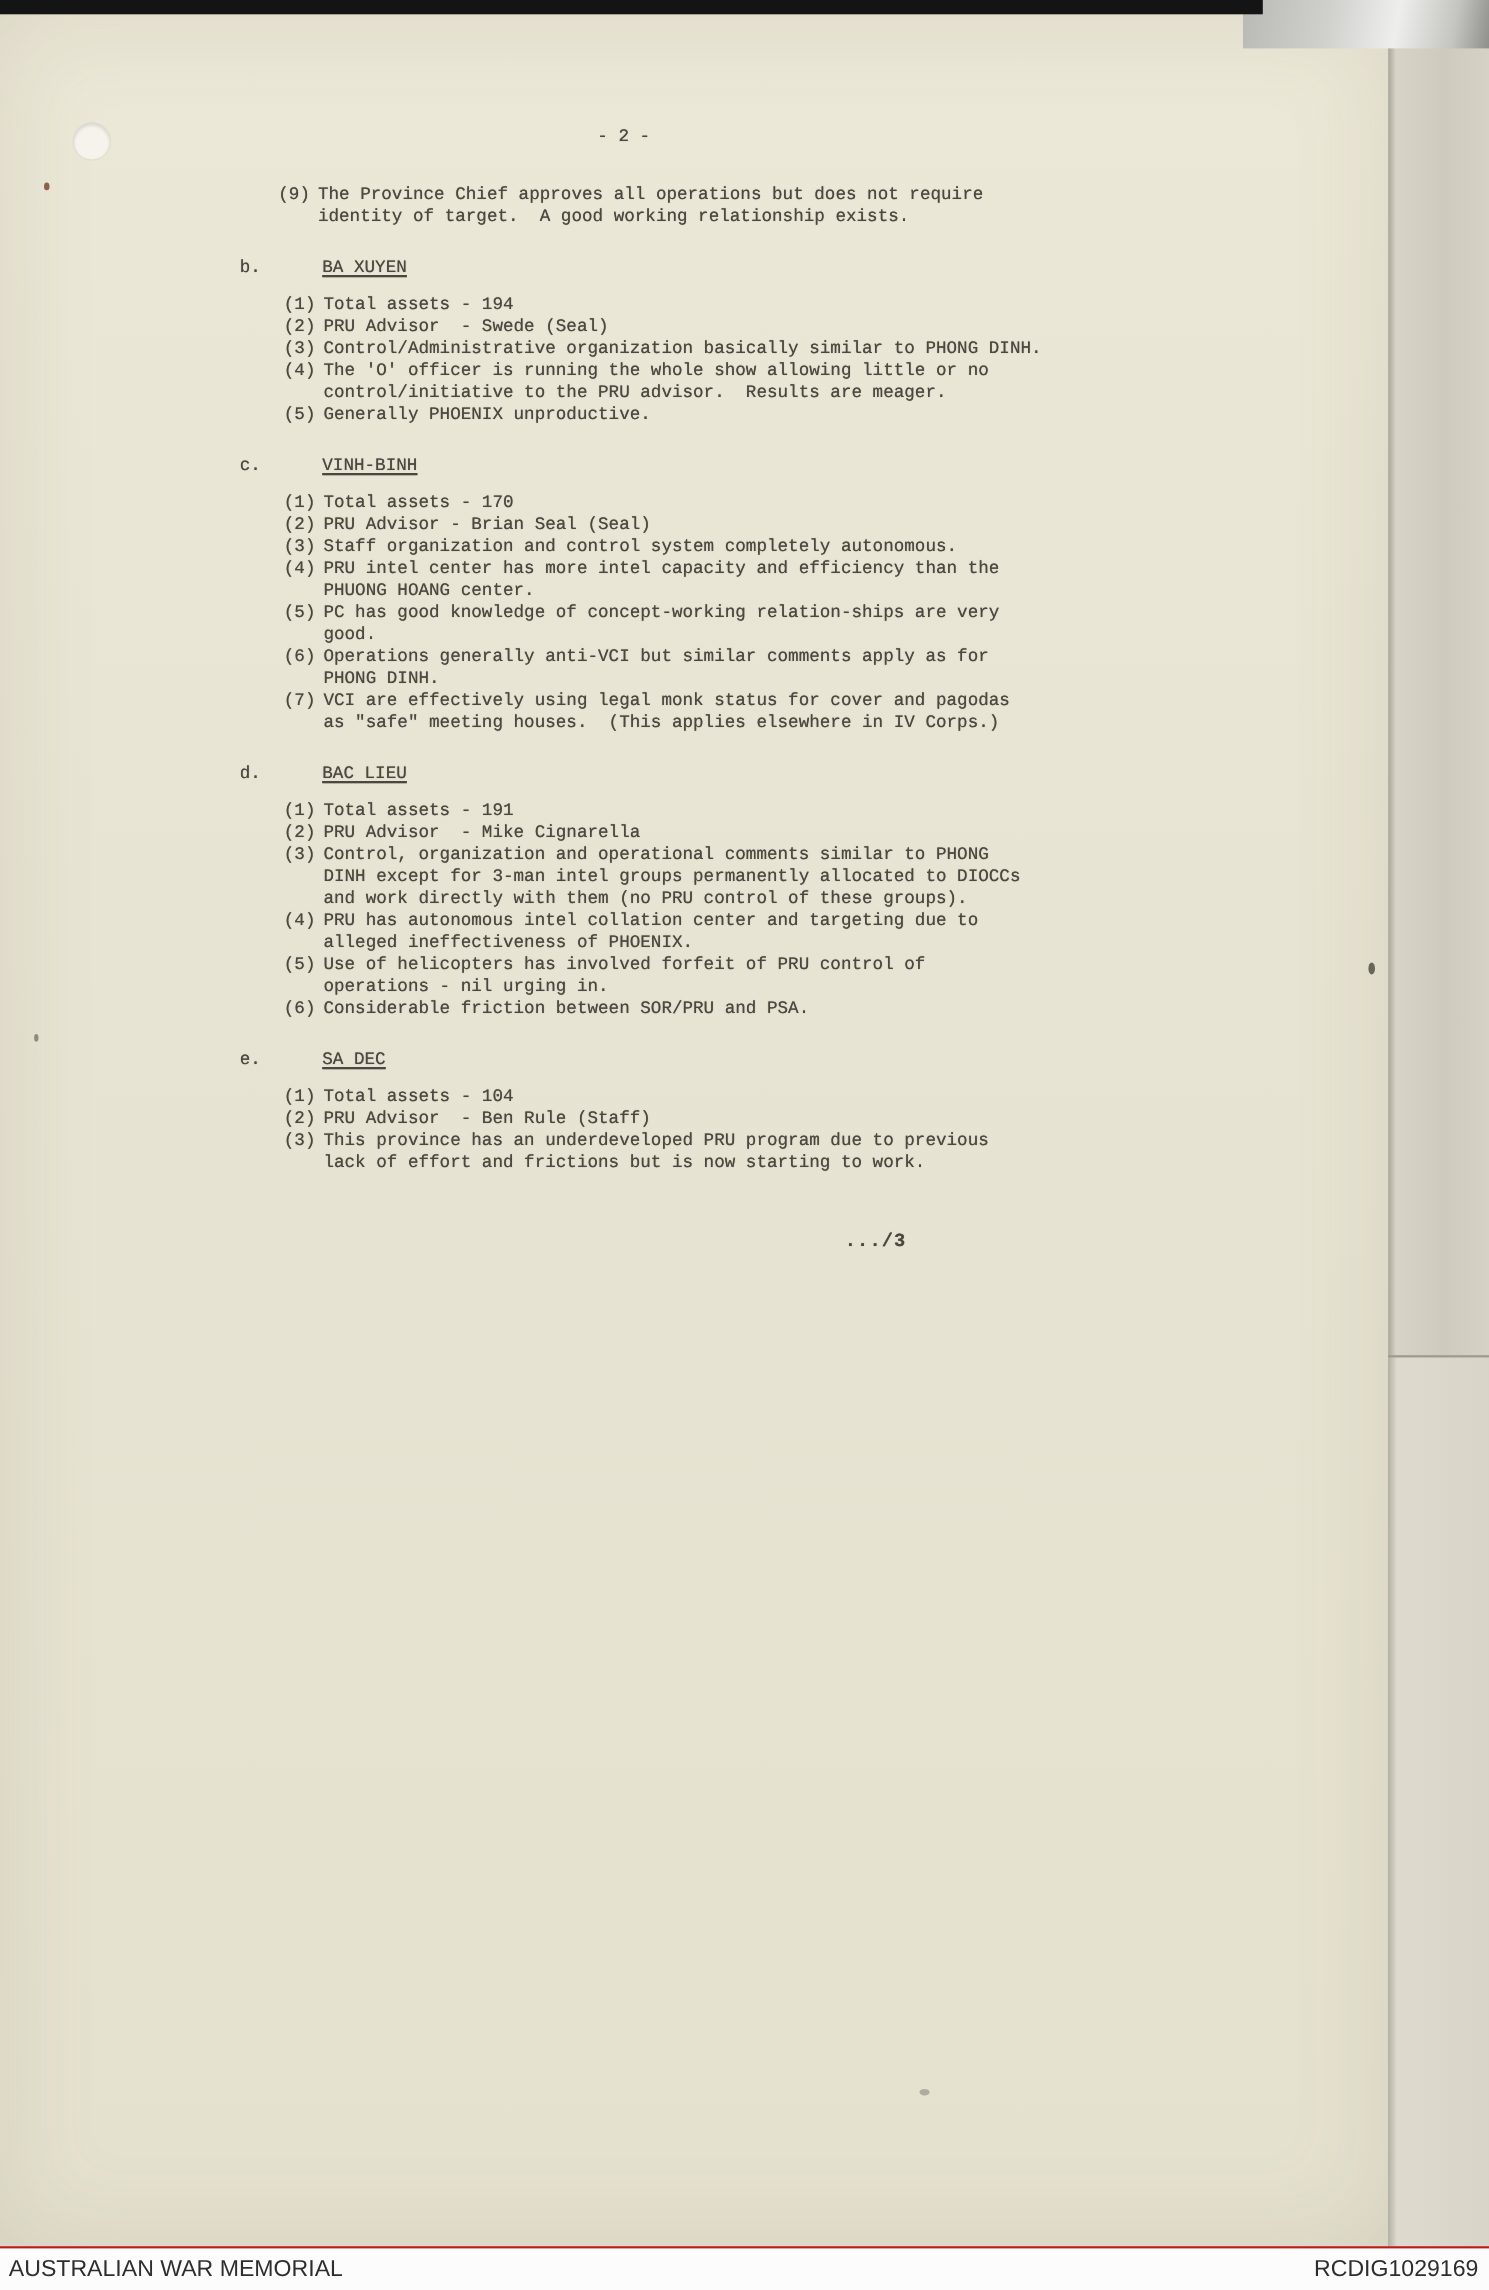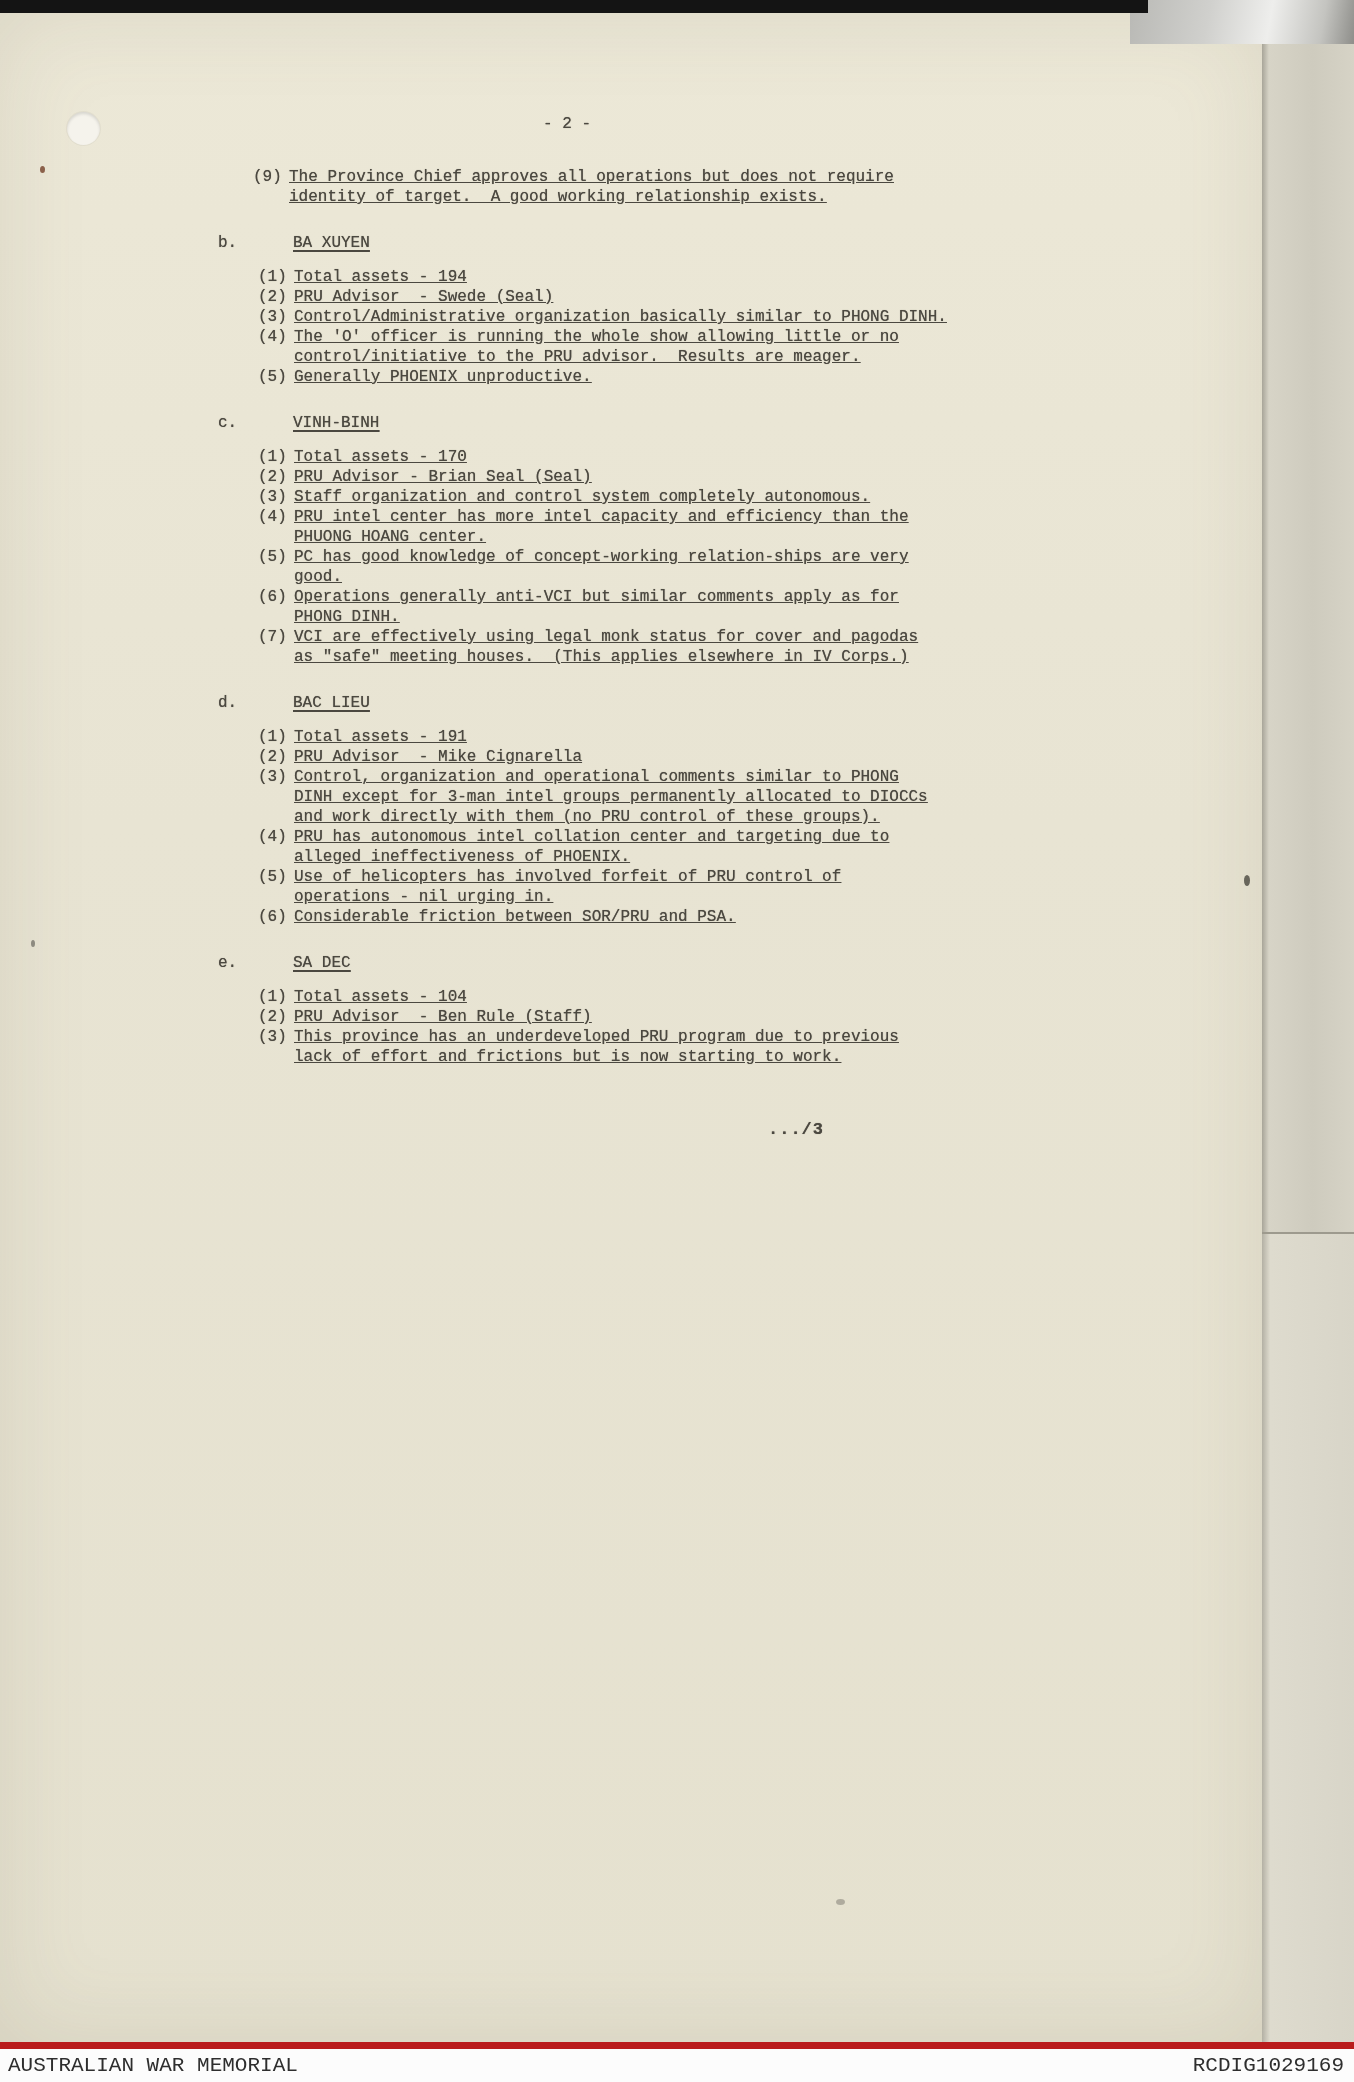--- a/index.html
+++ b/index.html
@@ -29,34 +29,34 @@
   .s2{left:1244px;top:875px;width:6px;height:11px;background:#4a473f;opacity:.8;}
   .s3{left:31px;top:940px;width:4px;height:7px;background:#6a675f;opacity:.7;}
   .s4{left:836px;top:1899px;width:9px;height:6px;background:#8a877d;opacity:.6;}
   
   .typed{font-size:16px;line-height:20px;text-shadow:0 0 0.7px rgba(75,70,60,0.8);}
   .page-num{padding-top:101px;padding-left:543px;}
   .content{margin-left:218px;margin-top:33px;width:800px;}
   .item{display:flex;margin-left:40px;}
   .item.intro{margin-left:35px;}
   .num{flex:0 0 36px;}
-  .txt{white-space:pre-wrap;flex:1;text-decoration:underline;}
+  .txt{white-space:pre-wrap;flex:1;}
   .section{margin-top:26px;}
   .sec-head{display:flex;}
   .letter{flex:0 0 35px;}
   .sec-title{text-decoration:underline;text-underline-offset:3px;text-decoration-thickness:1.5px;margin-left:40px;}
   .items{margin-top:14px;}
   .continuation{margin-left:768px;margin-top:53px;font-weight:bold;font-size:17px;letter-spacing:1px;}
   
   .footer{
     position:absolute;left:0;bottom:0;width:100%;height:40px;z-index:5;
-    background:#fcfcfc;border-top:7px solid #b91c1c;
+    background:#fcfcfc;border-top:2px solid #b91c1c;
     display:flex;align-items:center;justify-content:space-between;
     box-sizing:border-box;padding:0 10px 0 8px;
-    font-family:Liberation Mono, monospace;font-size:21px;color:#2e2e2e;
+    font-family:Liberation Sans, sans-serif;font-size:21px;color:#2e2e2e;
   }
 </style>
 </head>
 <body>
 
 <div class="canvas">
   <div class="top-bar"></div>
   <div class="corner"></div>
 
   <div class="paper typed">

